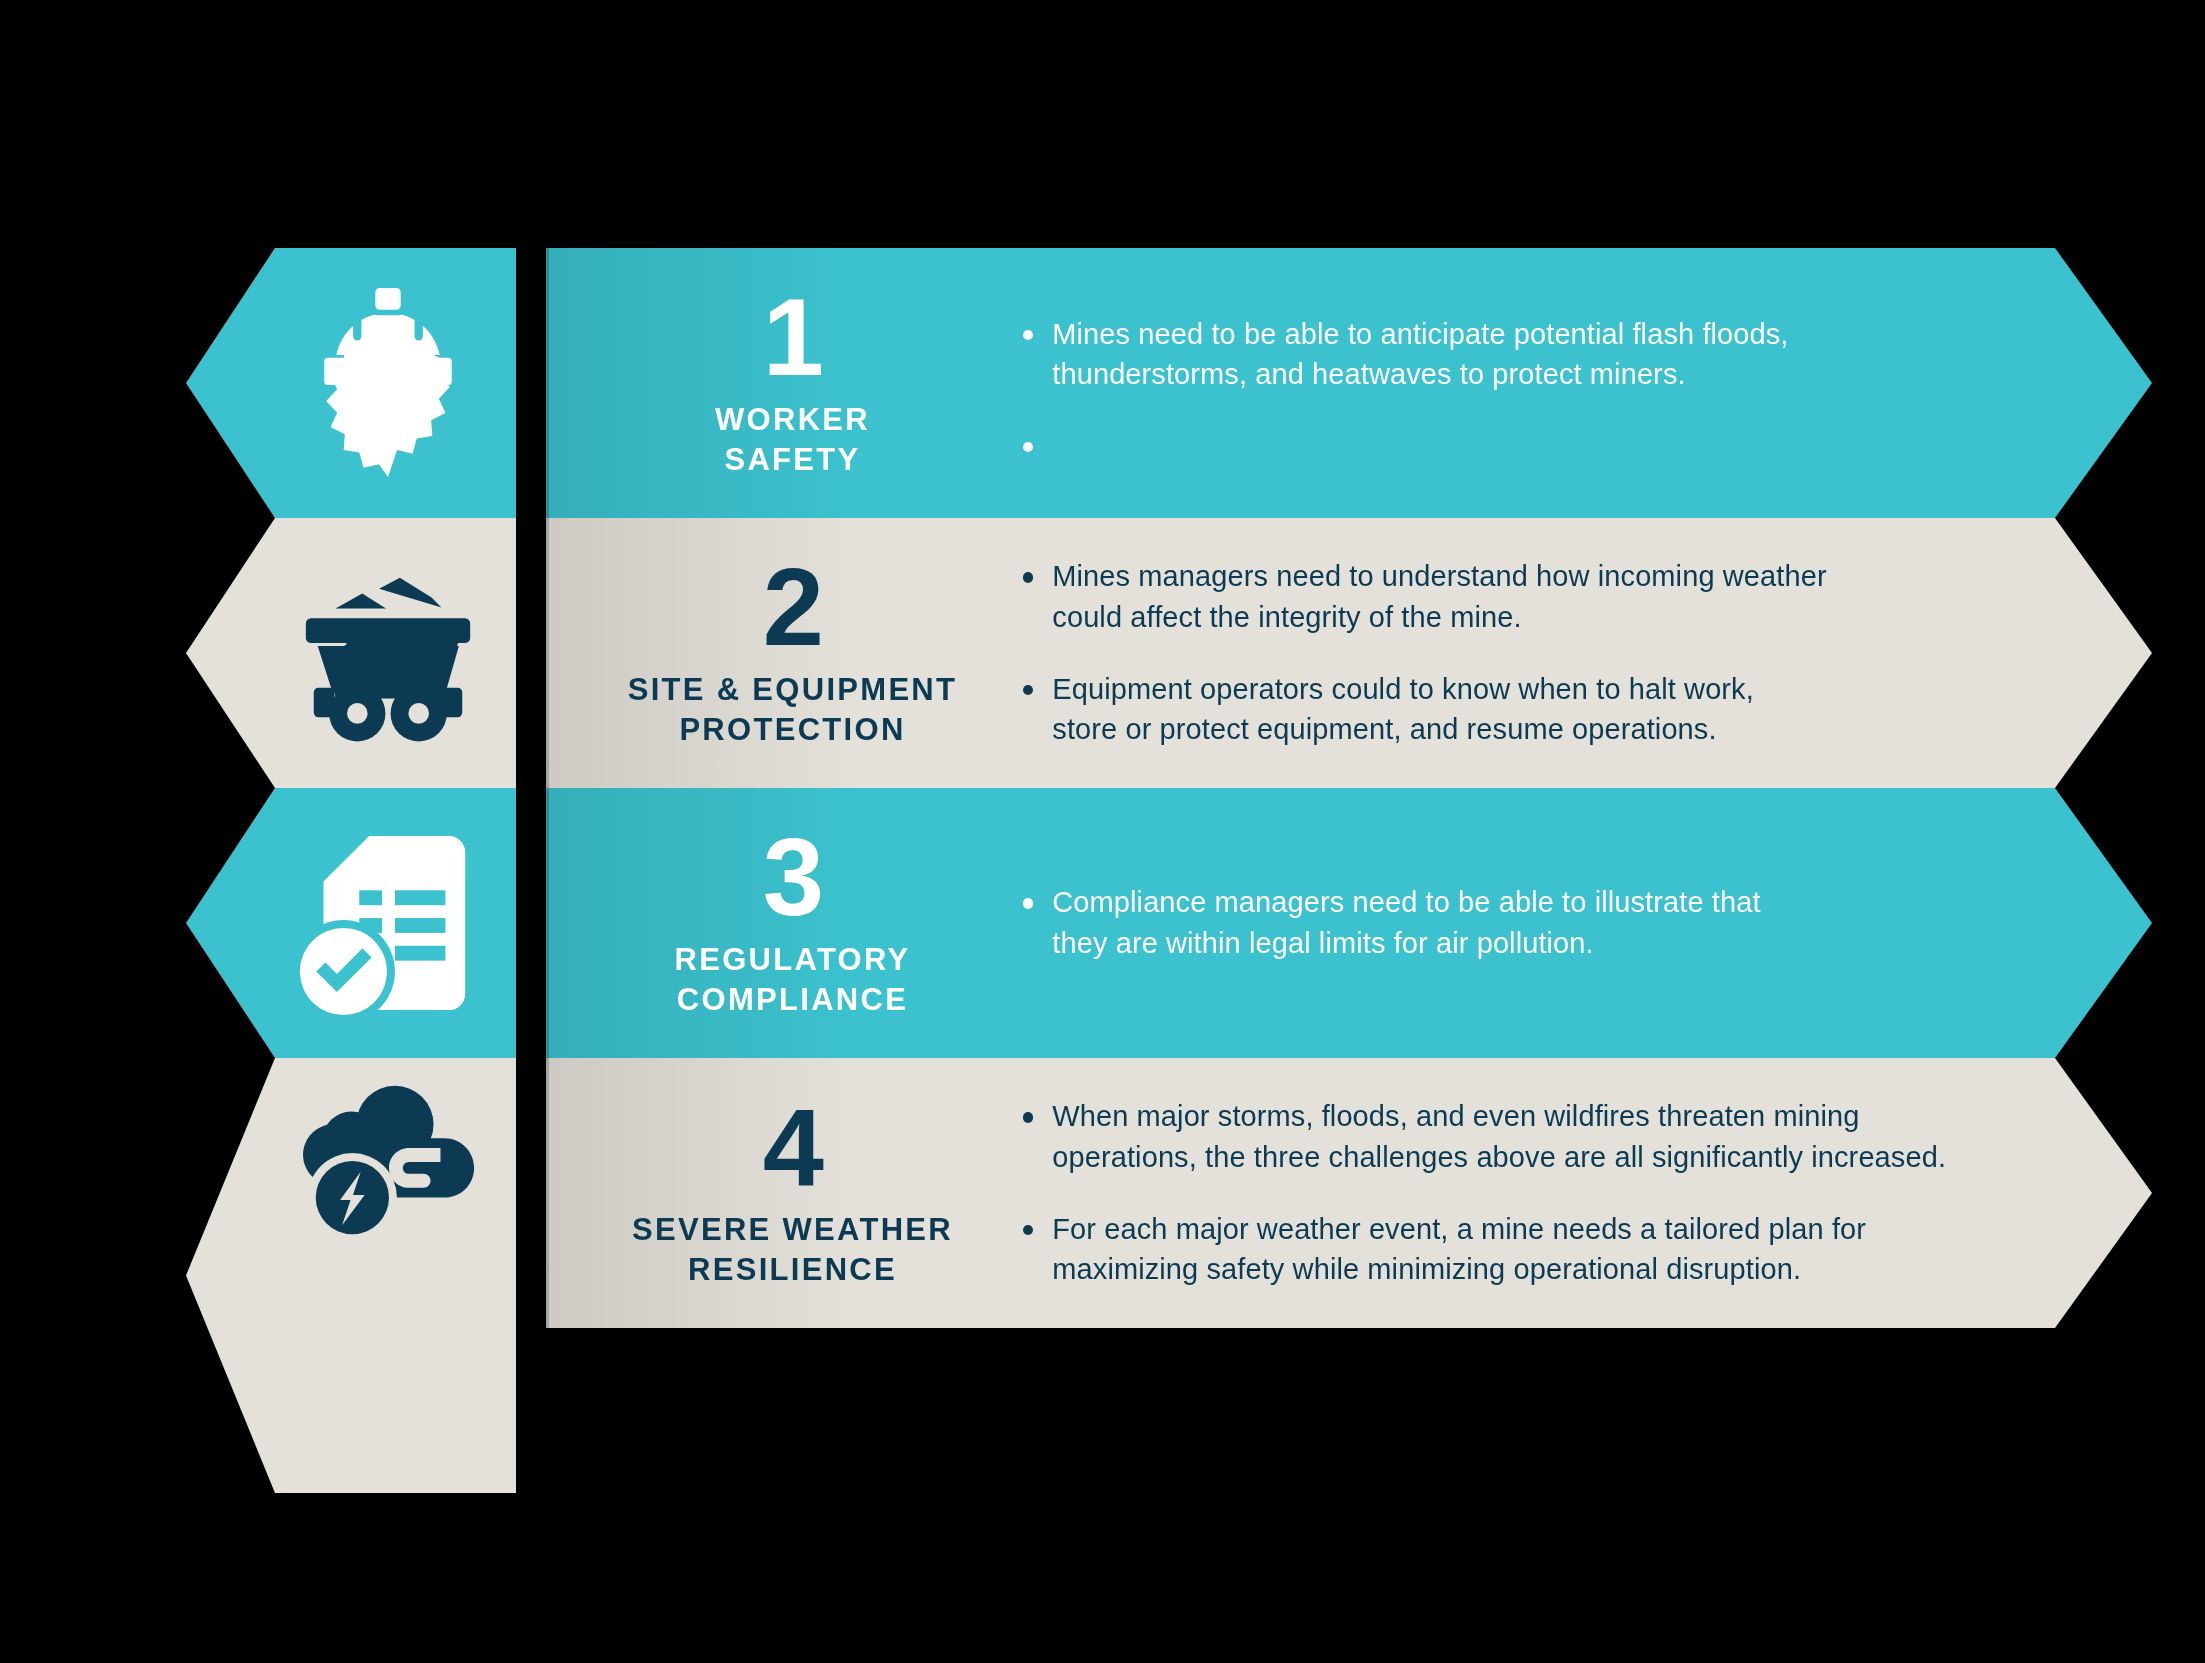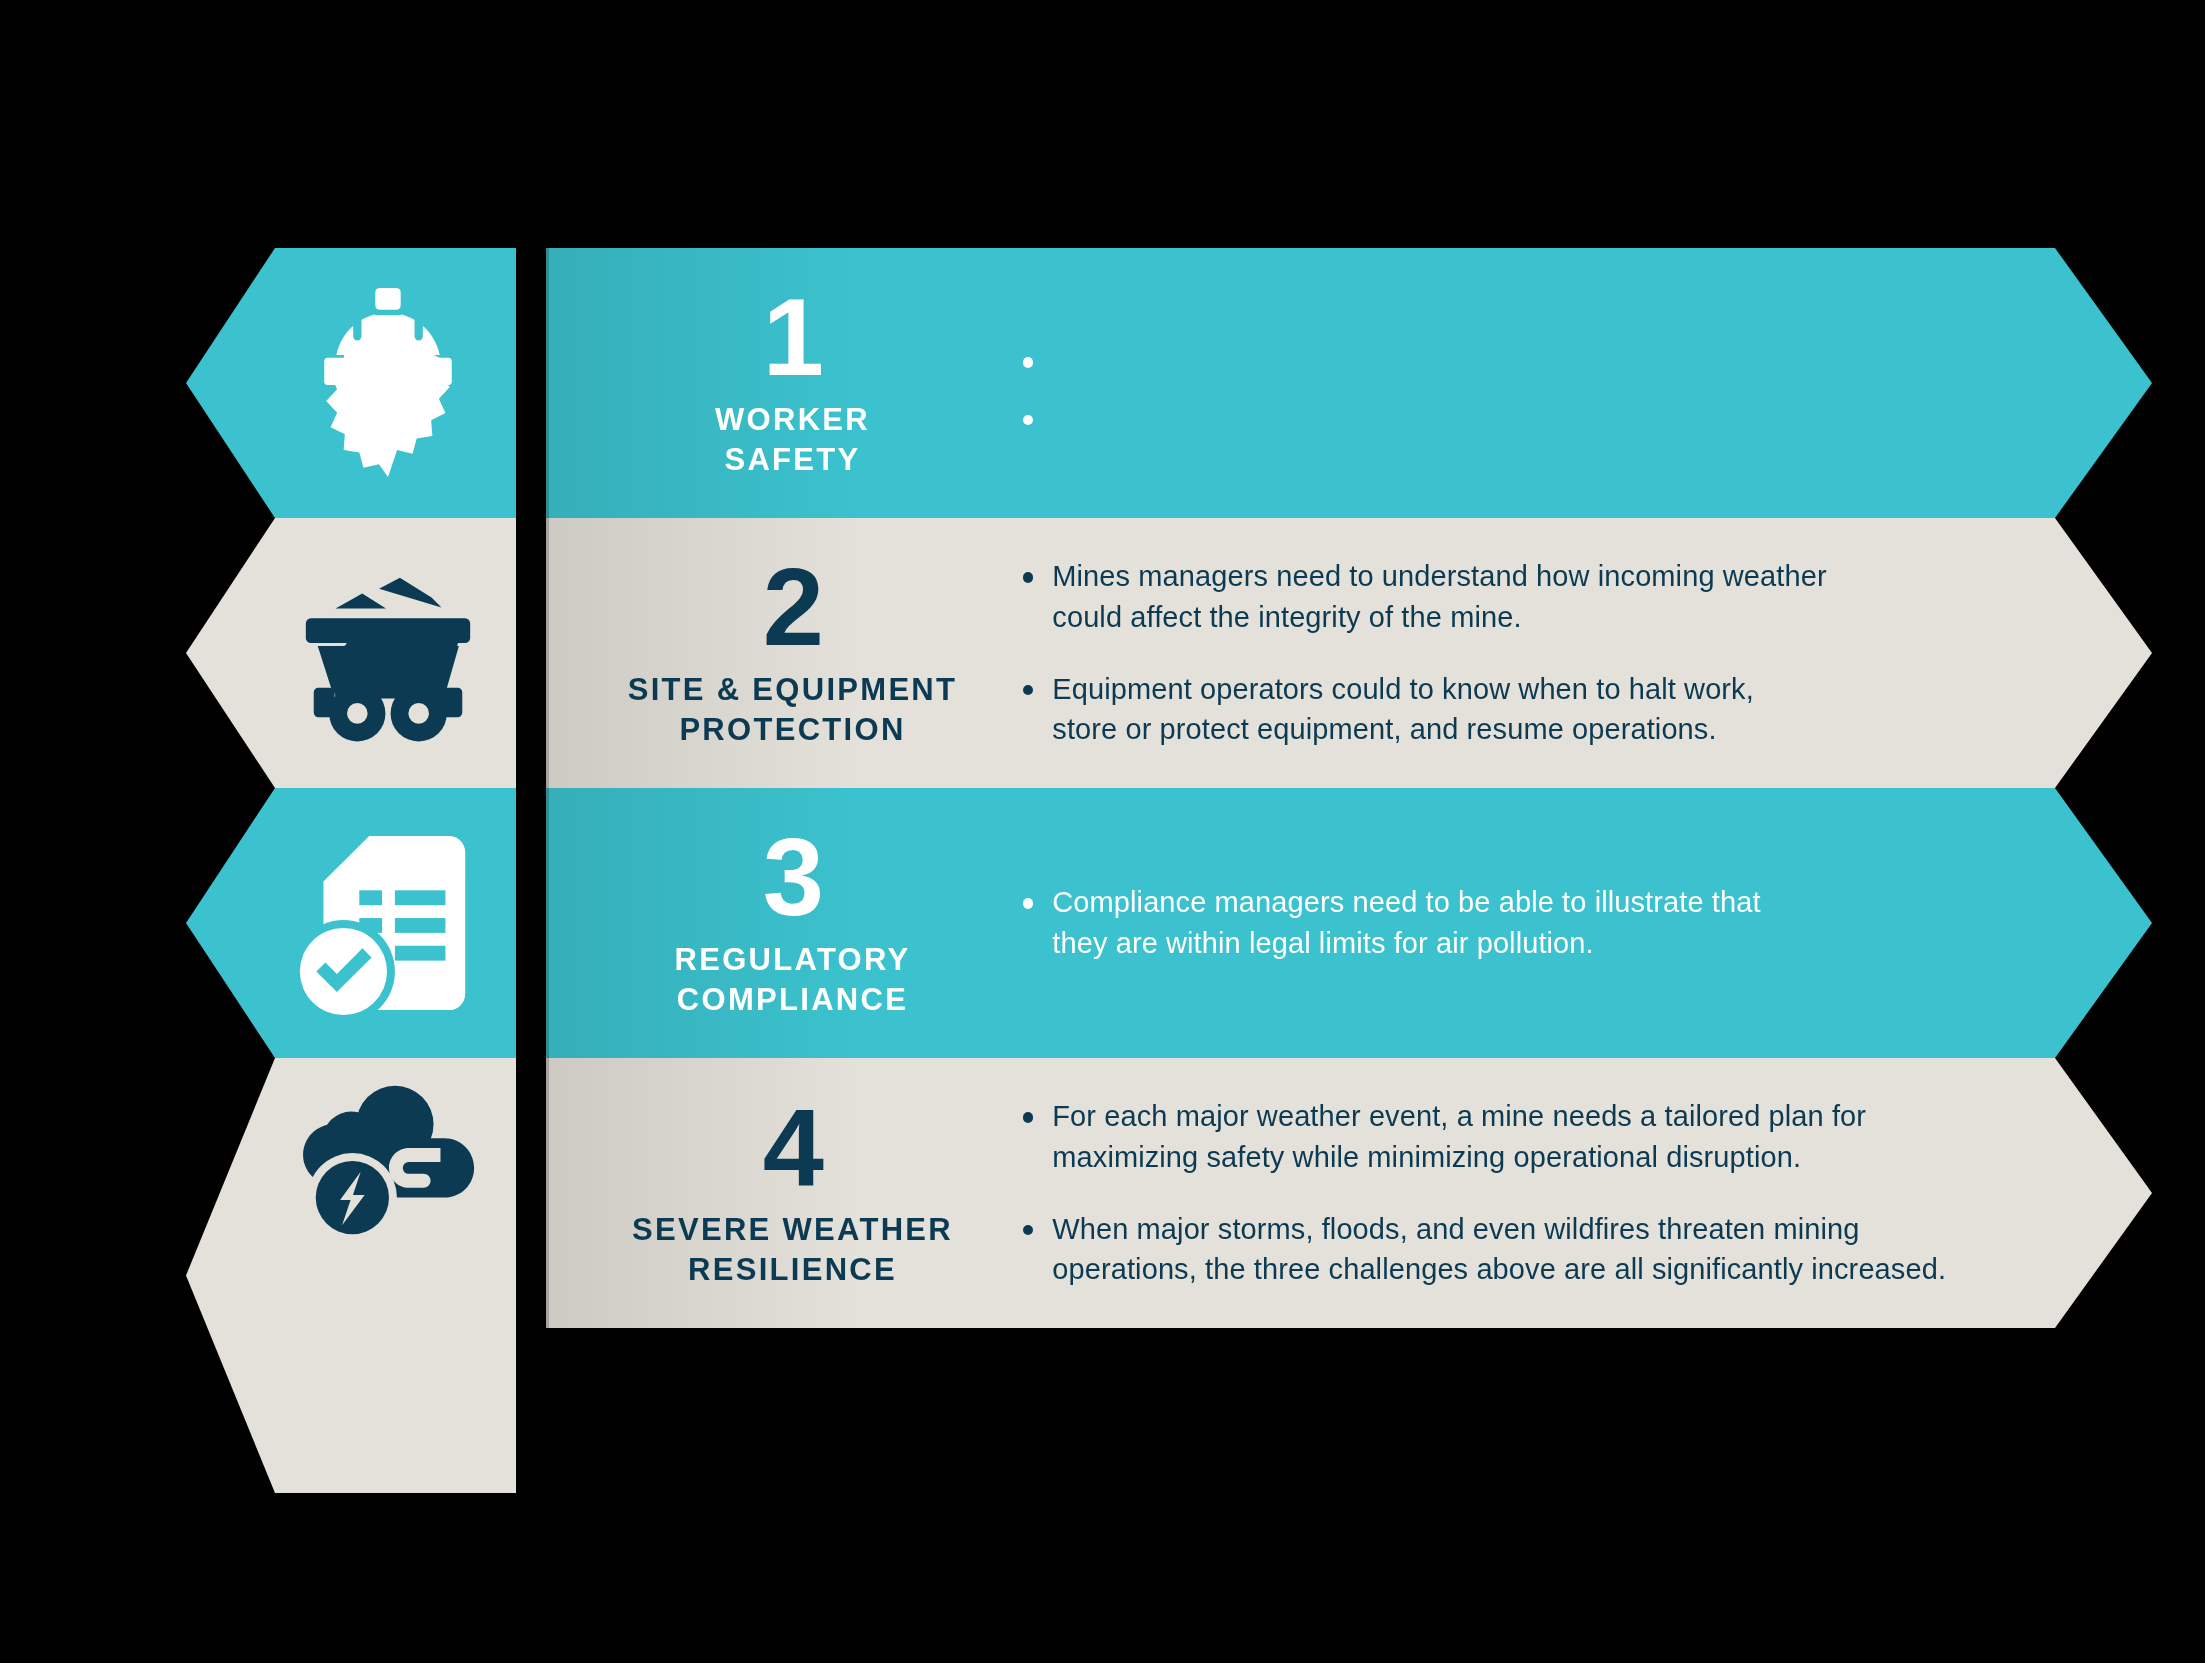--- a/index.html
+++ b/index.html
@@ -194,20 +194,22 @@
       </div>
     </div>
     <div class="label-col">
       <div class="step-number">1</div>
       <div class="step-label">WORKER
 SAFETY</div>
     </div>
     <div class="bullets">
       <div class="bullet">
         <span class="bullet-dot"></span>
+        <span class="bullet-text">Mines need to be able to anticipate potential flash floods,
+thunderstorms, and heatwaves to protect miners.</span>
       </div>
       <div class="bullet">
         <span class="bullet-dot"></span>
       </div>
     </div>
   </div>
 
   <div class="row on-beige" style="top:518px; height:270px;">
     <div class="band beige">
         <div class="band-sheen"></div>
@@ -324,25 +326,25 @@
       </div>
     </div>
     <div class="label-col">
       <div class="step-number">4</div>
       <div class="step-label">SEVERE WEATHER
 RESILIENCE</div>
     </div>
     <div class="bullets">
       <div class="bullet">
         <span class="bullet-dot"></span>
+        <span class="bullet-text">When major storms, floods, and even wildfires threaten mining
+operations, the three challenges above are all significantly increased.</span>
+      </div>
+      <div class="bullet">
+        <span class="bullet-dot"></span>
         <span class="bullet-text">For each major weather event, a mine needs a tailored plan for
 maximizing safety while minimizing operational disruption.</span>
       </div>
-      <div class="bullet">
-        <span class="bullet-dot"></span>
-        <span class="bullet-text">When major storms, floods, and even wildfires threaten mining
-operations, the three challenges above are all significantly increased.</span>
-      </div>
     </div>
   </div>
 
 </div>
 
 
 </body></html>

